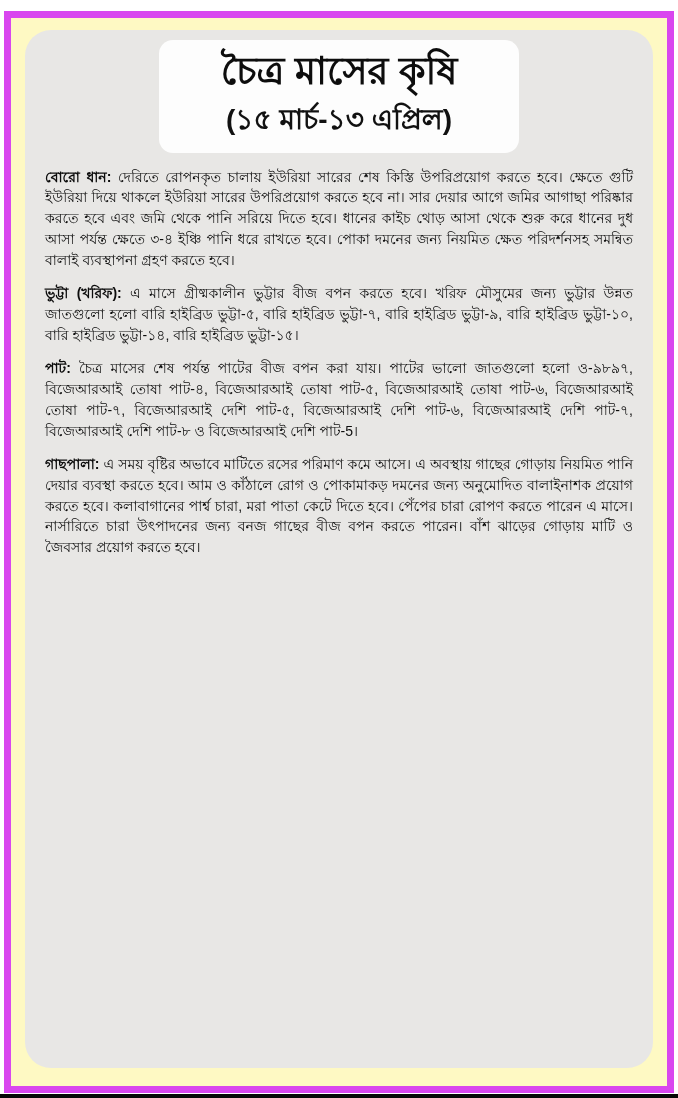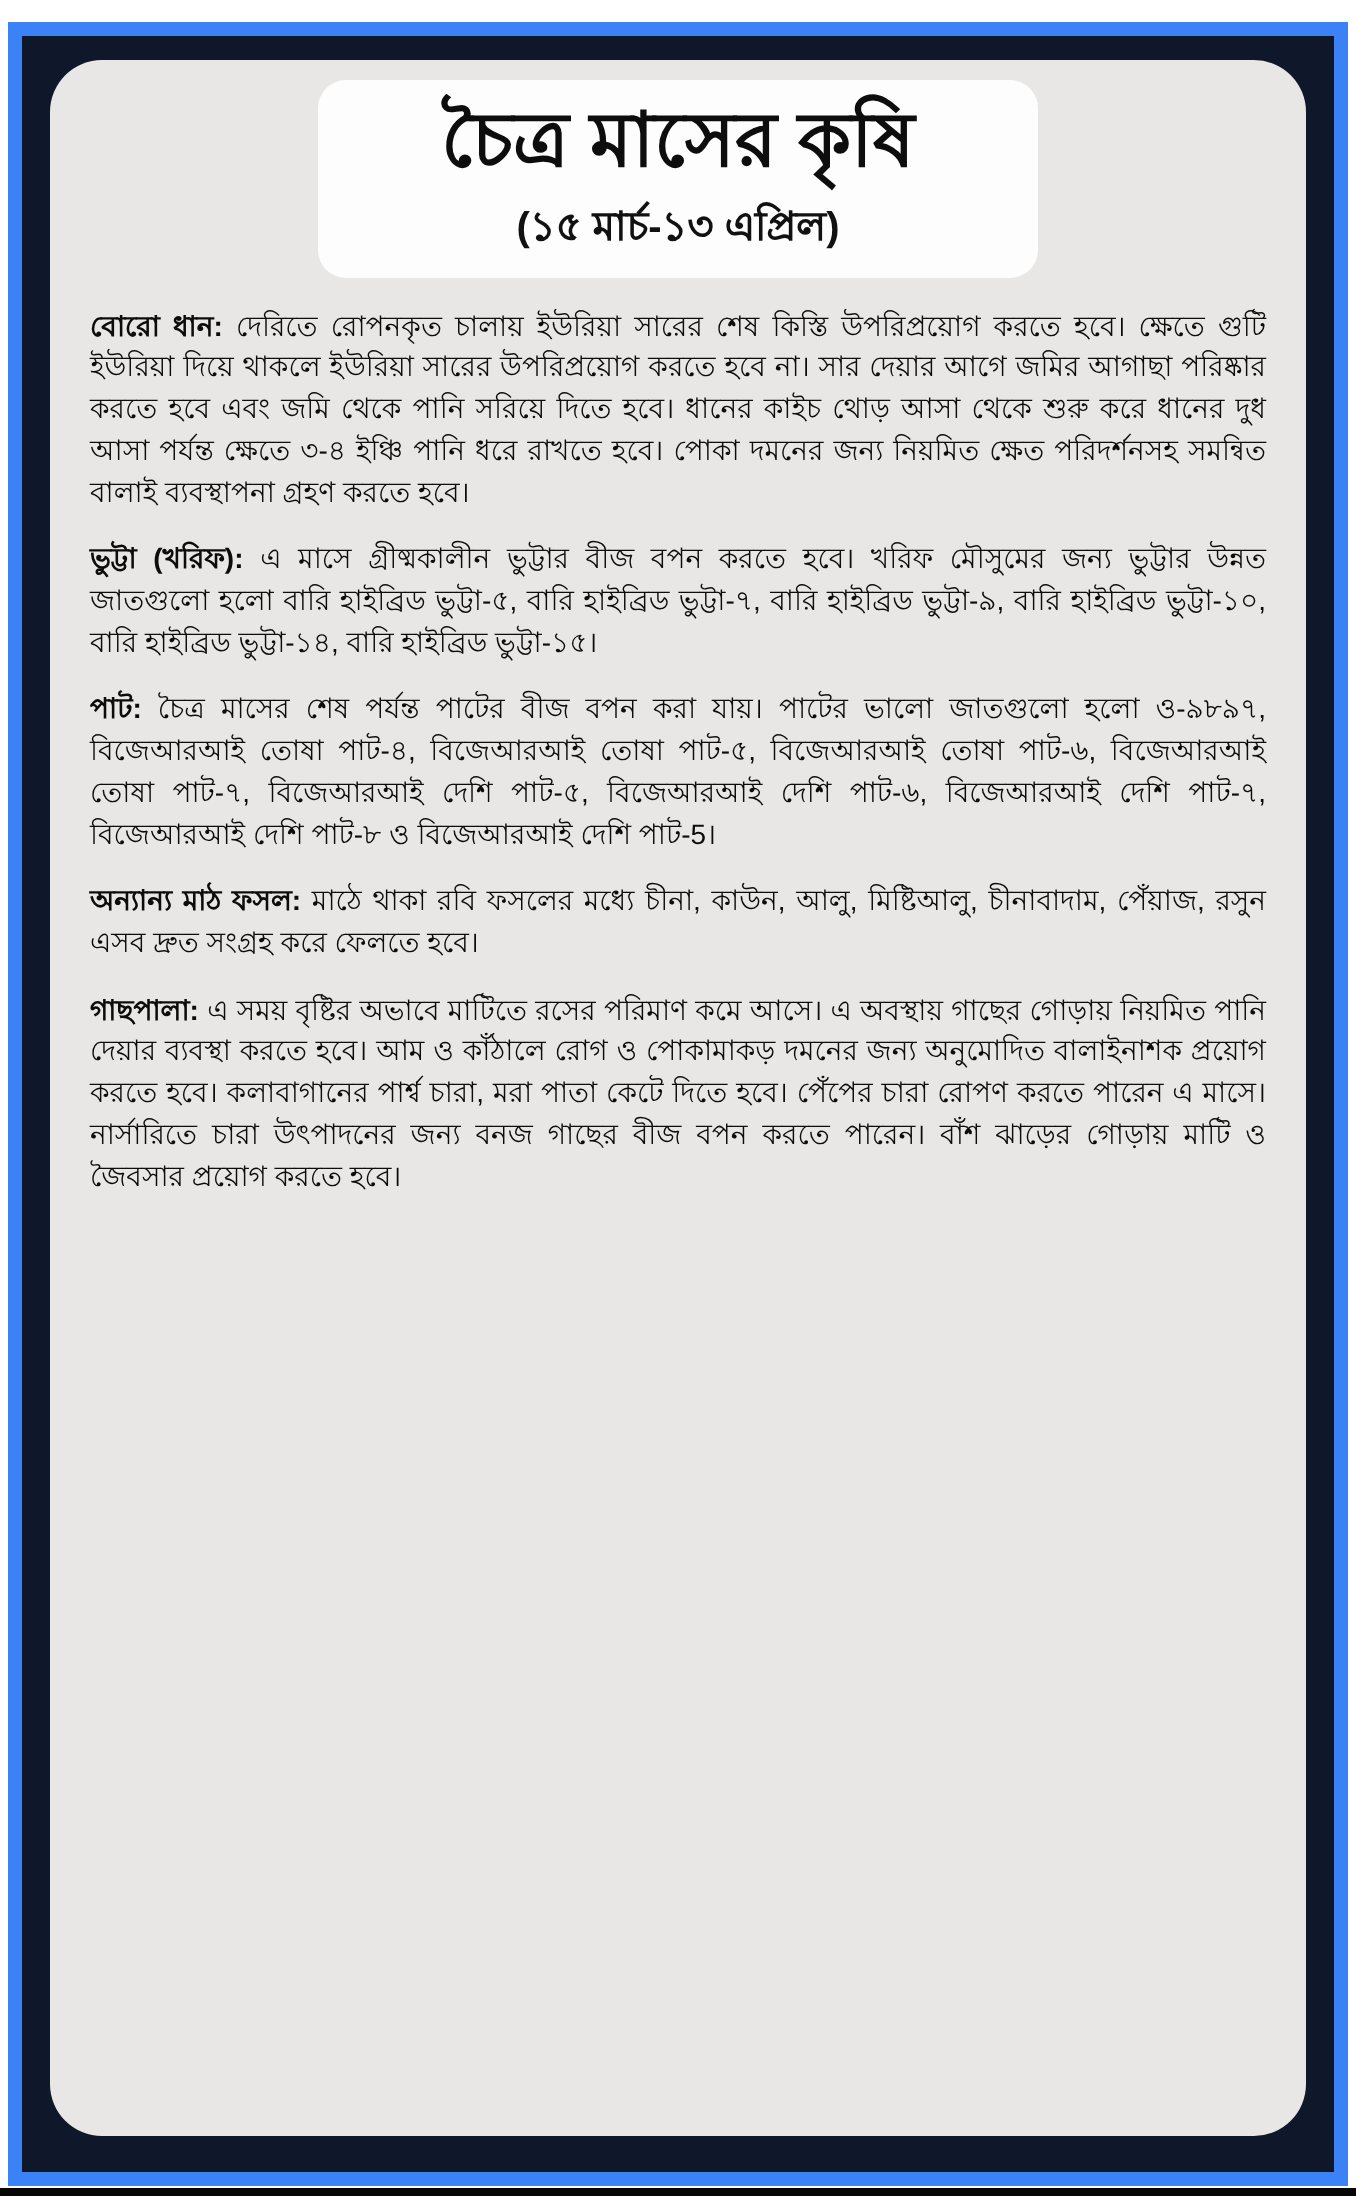--- a/index.html
+++ b/index.html
@@ -3,33 +3,33 @@
 <meta charset="utf-8">
 <style>
   html,body{margin:0;padding:0;}
   body{
     width:678px;height:1098px;position:relative;background:#ffffff;
     font-family:"Liberation Sans","DejaVu Sans",sans-serif;
     -webkit-font-smoothing:antialiased;overflow:hidden;
   }
   .card{
     position:absolute;left:4px;right:4px;top:11px;bottom:5px;
-    background:#0f172a;border:7px solid #3b82f6;box-sizing:border-box;
+    background:#fef9c3;border:7px solid #d946ef;box-sizing:border-box;
   }
   .panel{
     position:absolute;left:14px;right:14px;top:12px;bottom:18px;
     background:#e8e7e5;border-radius:26px;
     padding:10px 20px 8px;box-sizing:border-box;
   }
   .title-box{
     width:348px;margin:0 auto 14px;background:#fdfdfd;border-radius:14px;
     text-align:center;padding:10px 6px 8px;
   }
   .title{font-size:38px;font-weight:bold;color:#0d0d0d;line-height:1.15;}
-  .subtitle{font-size:20px;font-weight:bold;color:#111;margin-top:4px;}
+  .subtitle{font-size:28px;font-weight:bold;color:#111;margin-top:4px;}
   .para{
     margin:0 0 13px;font-size:14px;line-height:1.48;color:#0c0c0c;
     text-align:justify;
   }
   .para .lead{font-weight:bold;}
   .black-bar{
     position:absolute;left:0;right:0;bottom:0;height:4px;background:#070707;
   }
 </style>
 </head>
@@ -43,21 +43,20 @@
       <div class="subtitle">(১৫ মার্চ-১৩ এপ্রিল)</div>
     </div>
 
     <p class="para"><b class="lead">বোরো ধান:</b> <span>দেরিতে রোপনকৃত চালায় ইউরিয়া সারের শেষ কিস্তি উপরিপ্রয়োগ করতে হবে। ক্ষেতে গুটি ইউরিয়া দিয়ে থাকলে ইউরিয়া সারের উপরিপ্রয়োগ করতে হবে না। সার দেয়ার আগে জমির আগাছা পরিষ্কার করতে হবে এবং জমি থেকে পানি সরিয়ে দিতে হবে। ধানের কাইচ থোড় আসা থেকে শুরু করে ধানের দুধ আসা পর্যন্ত ক্ষেতে ৩-৪ ইঞ্চি পানি ধরে রাখতে হবে। পোকা দমনের জন্য নিয়মিত ক্ষেত পরিদর্শনসহ সমন্বিত বালাই ব্যবস্থাপনা গ্রহণ করতে হবে।</span></p>
 
 
     <p class="para"><b class="lead">ভুট্টা (খরিফ):</b> <span>এ মাসে গ্রীষ্মকালীন ভুট্টার বীজ বপন করতে হবে। খরিফ মৌসুমের জন্য ভুট্টার উন্নত জাতগুলো হলো বারি হাইব্রিড ভুট্টা-৫, বারি হাইব্রিড ভুট্টা-৭, বারি হাইব্রিড ভুট্টা-৯, বারি হাইব্রিড ভুট্টা-১০, বারি হাইব্রিড ভুট্টা-১৪, বারি হাইব্রিড ভুট্টা-১৫।</span></p>
 
     <p class="para"><b class="lead">পাট:</b> <span>চৈত্র মাসের শেষ পর্যন্ত পাটের বীজ বপন করা যায়। পাটের ভালো জাতগুলো হলো ও-৯৮৯৭, বিজেআরআই তোষা পাট-৪,  বিজেআরআই তোষা পাট-৫, বিজেআরআই তোষা পাট-৬, বিজেআরআই তোষা পাট-৭, বিজেআরআই দেশি পাট-৫, বিজেআরআই দেশি পাট-৬, বিজেআরআই দেশি পাট-৭, বিজেআরআই দেশি পাট-৮ ও বিজেআরআই দেশি পাট-5।</span></p>
 
-    <p class="para"><b class="lead">অন্যান্য মাঠ ফসল:</b> <span>মাঠে থাকা  রবি ফসলের মধ্যে চীনা, কাউন, আলু, মিষ্টিআলু, চীনাবাদাম, পেঁয়াজ, রসুন এসব দ্রুত সংগ্রহ করে ফেলতে হবে।</span></p>
 
 
     <p class="para"><b class="lead">গাছপালা:</b> <span>এ সময় বৃষ্টির অভাবে মাটিতে রসের পরিমাণ কমে আসে। এ অবস্থায় গাছের গোড়ায় নিয়মিত পানি দেয়ার ব্যবস্থা করতে হবে। আম ও কাঁঠালে রোগ ও পোকামাকড় দমনের জন্য অনুমোদিত বালাইনাশক প্রয়োগ করতে হবে। কলাবাগানের পার্শ্ব চারা, মরা পাতা কেটে দিতে হবে। পেঁপের চারা রোপণ করতে পারেন এ মাসে। নার্সারিতে চারা উৎপাদনের জন্য বনজ গাছের বীজ বপন করতে পারেন। বাঁশ ঝাড়ের গোড়ায় মাটি ও জৈবসার প্রয়োগ করতে হবে।</span></p>
 
   </div>
 </div>
 
 <div class="black-bar"></div>
 
 </body></html>

